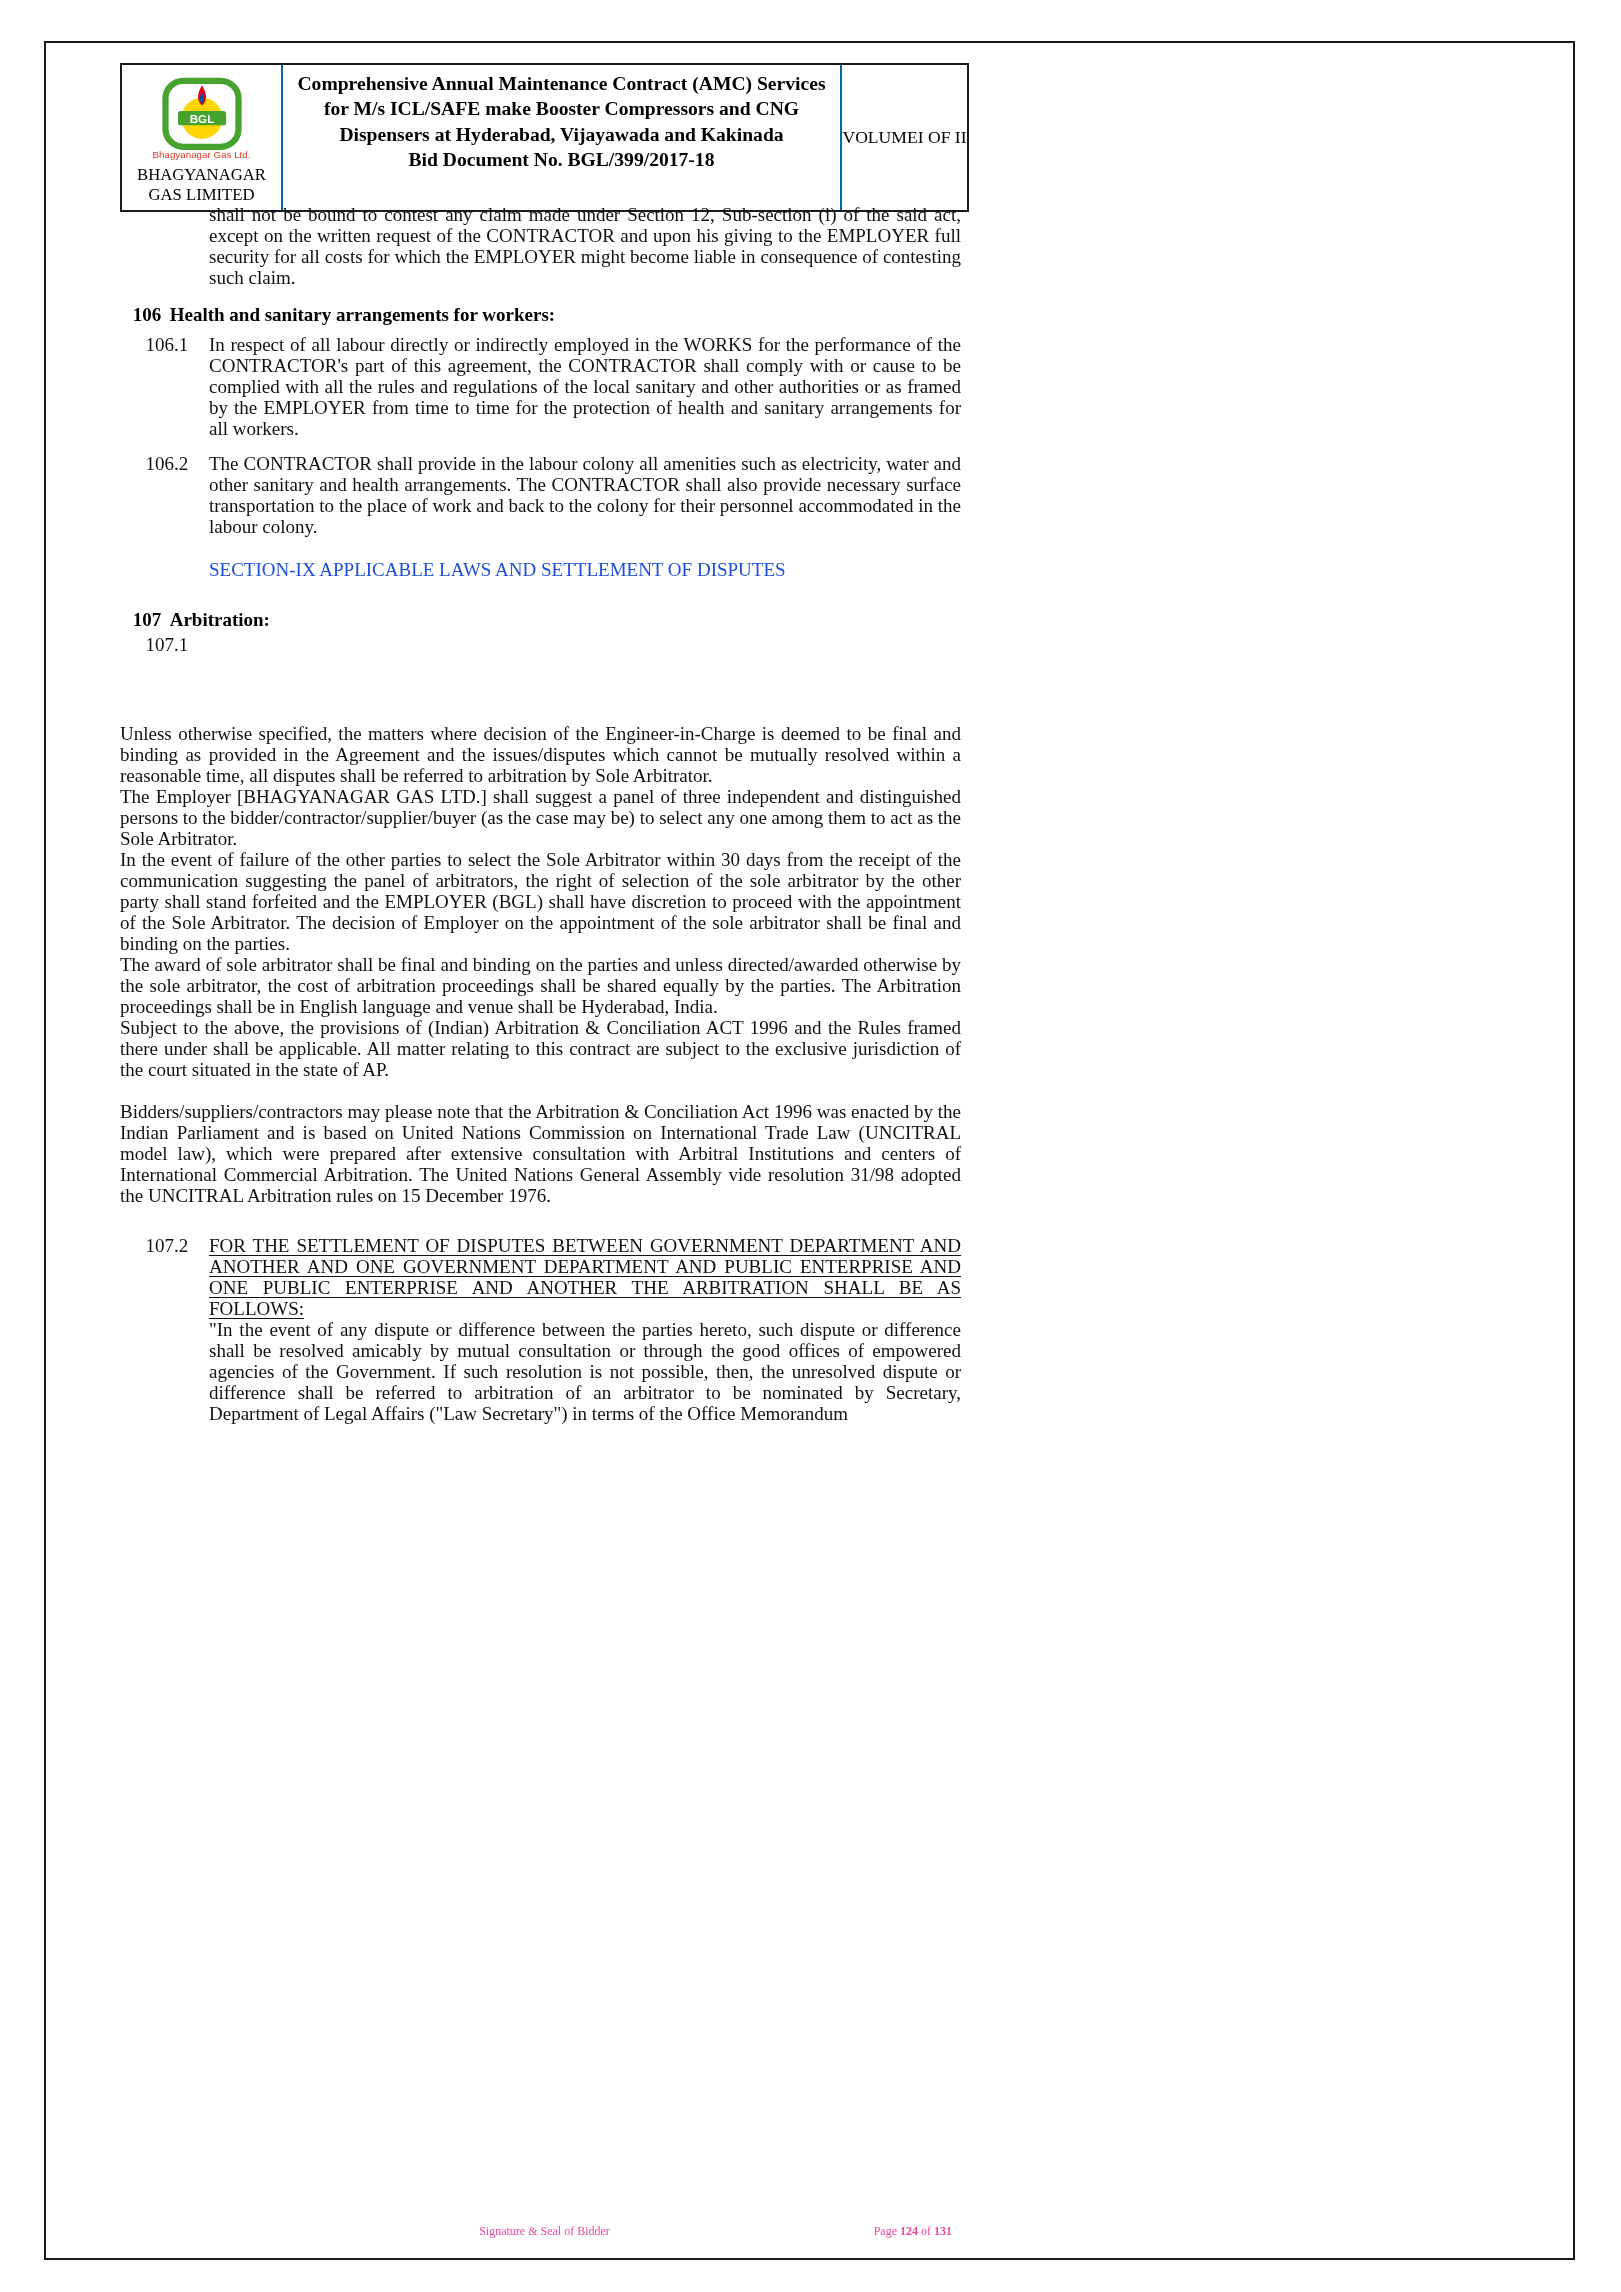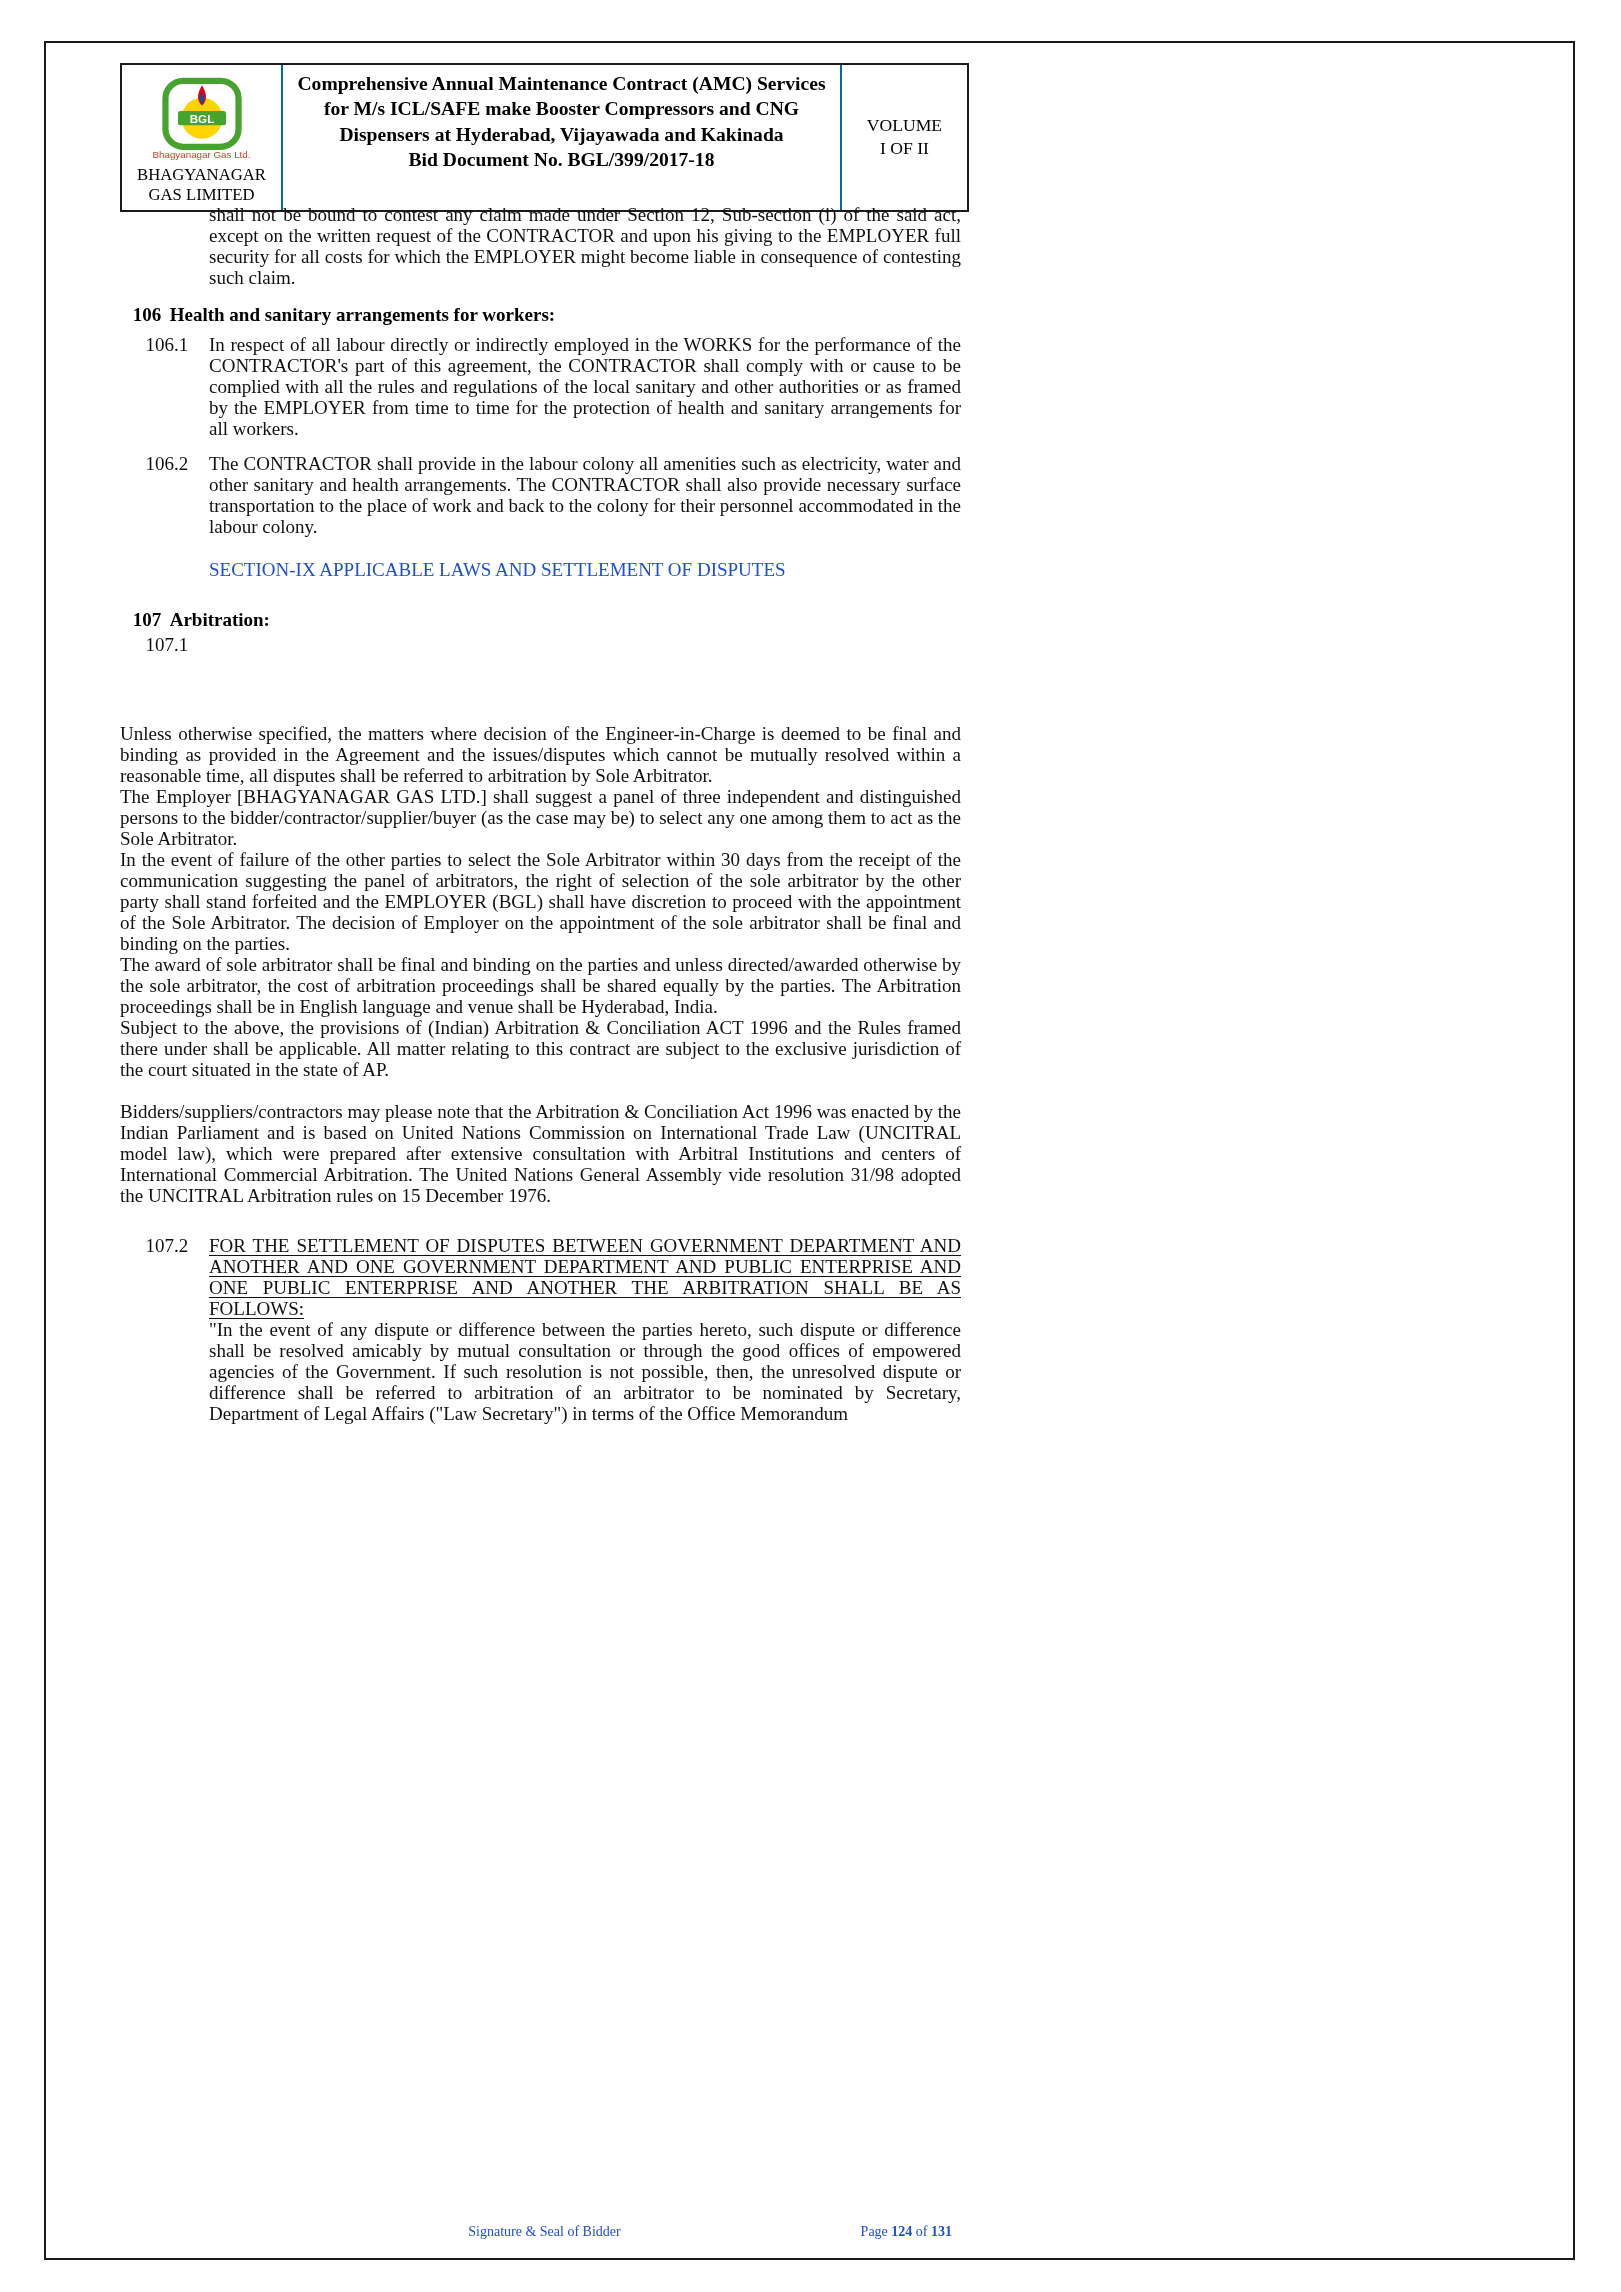--- a/index.html
+++ b/index.html
@@ -47,21 +47,21 @@
     flex: 0 0 559px;
     padding: 5.9px 8.8px 3.9px;
     text-align: center;
     font-weight: bold;
     font-size: 19.6px;
     line-height: 25.5px;
     color: #000;
   }
   .volume-cell {
     flex: 1 1 auto;
-    display: flex; flex-direction: column;
+    display: flex; flex-direction: row;
     align-items: center; justify-content: center;
     font-size: 17.6px; line-height: 23.5px;
     text-align: center; color: #000;
   }
   
   .content {
     position: absolute;
     left: 120px; top: 204px;
     width: 841px;
     font-size: 19px;
@@ -85,23 +85,23 @@
   }
   .c1071 { margin-bottom: 0; flex-direction: column; }
   .note-para { margin-top: 21px !important; }
   .c1072 { margin-top: 29px; }
   .underlined { text-decoration: underline; text-underline-offset: 2.9px; }
   
   .footer {
     position: absolute;
     left: 120px; top: 2221px;
     width: 849px;
-    font-size: 14px;
+    font-size: 12px;
     line-height: 21.6px;
-    color: #1d4ed8;
+    color: #ec4899;
   }
   .sign { text-align: center; }
   .pageno { position: absolute; right: 17px; top: 0; }
   .pageno b { font-weight: bold; }
 </style>
 </head>
 <body>
 
 <div class="page">
   <div class="border-frame"></div>

